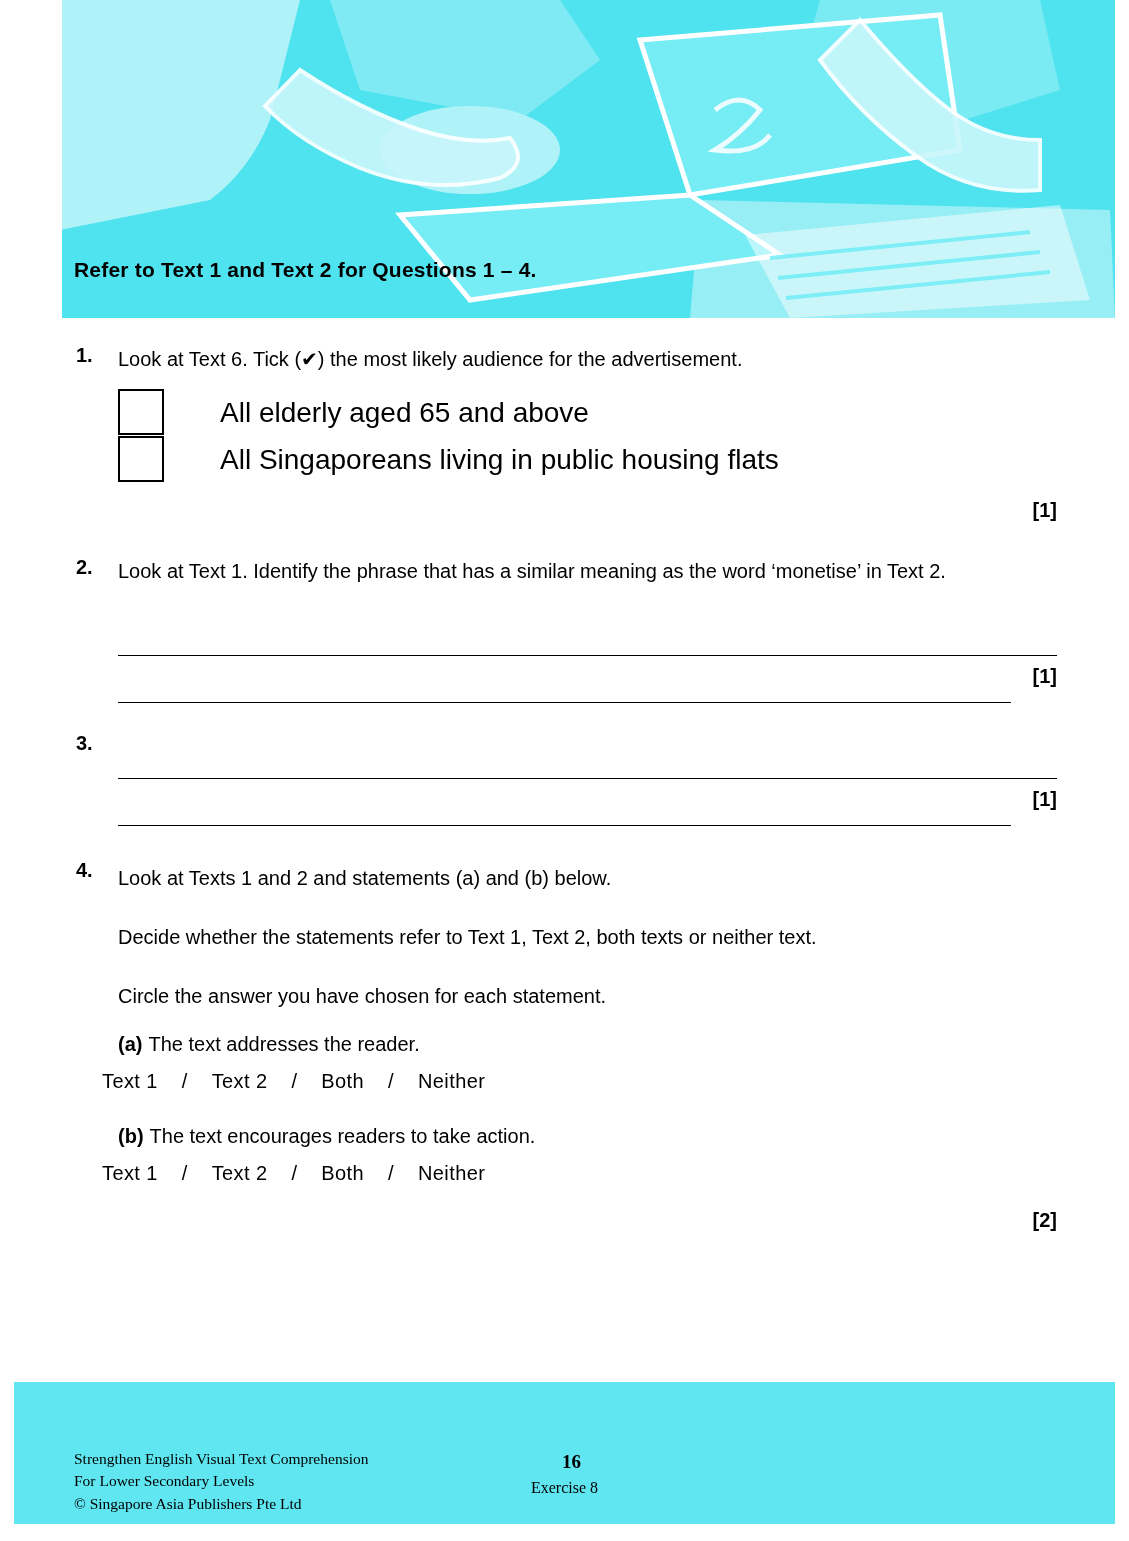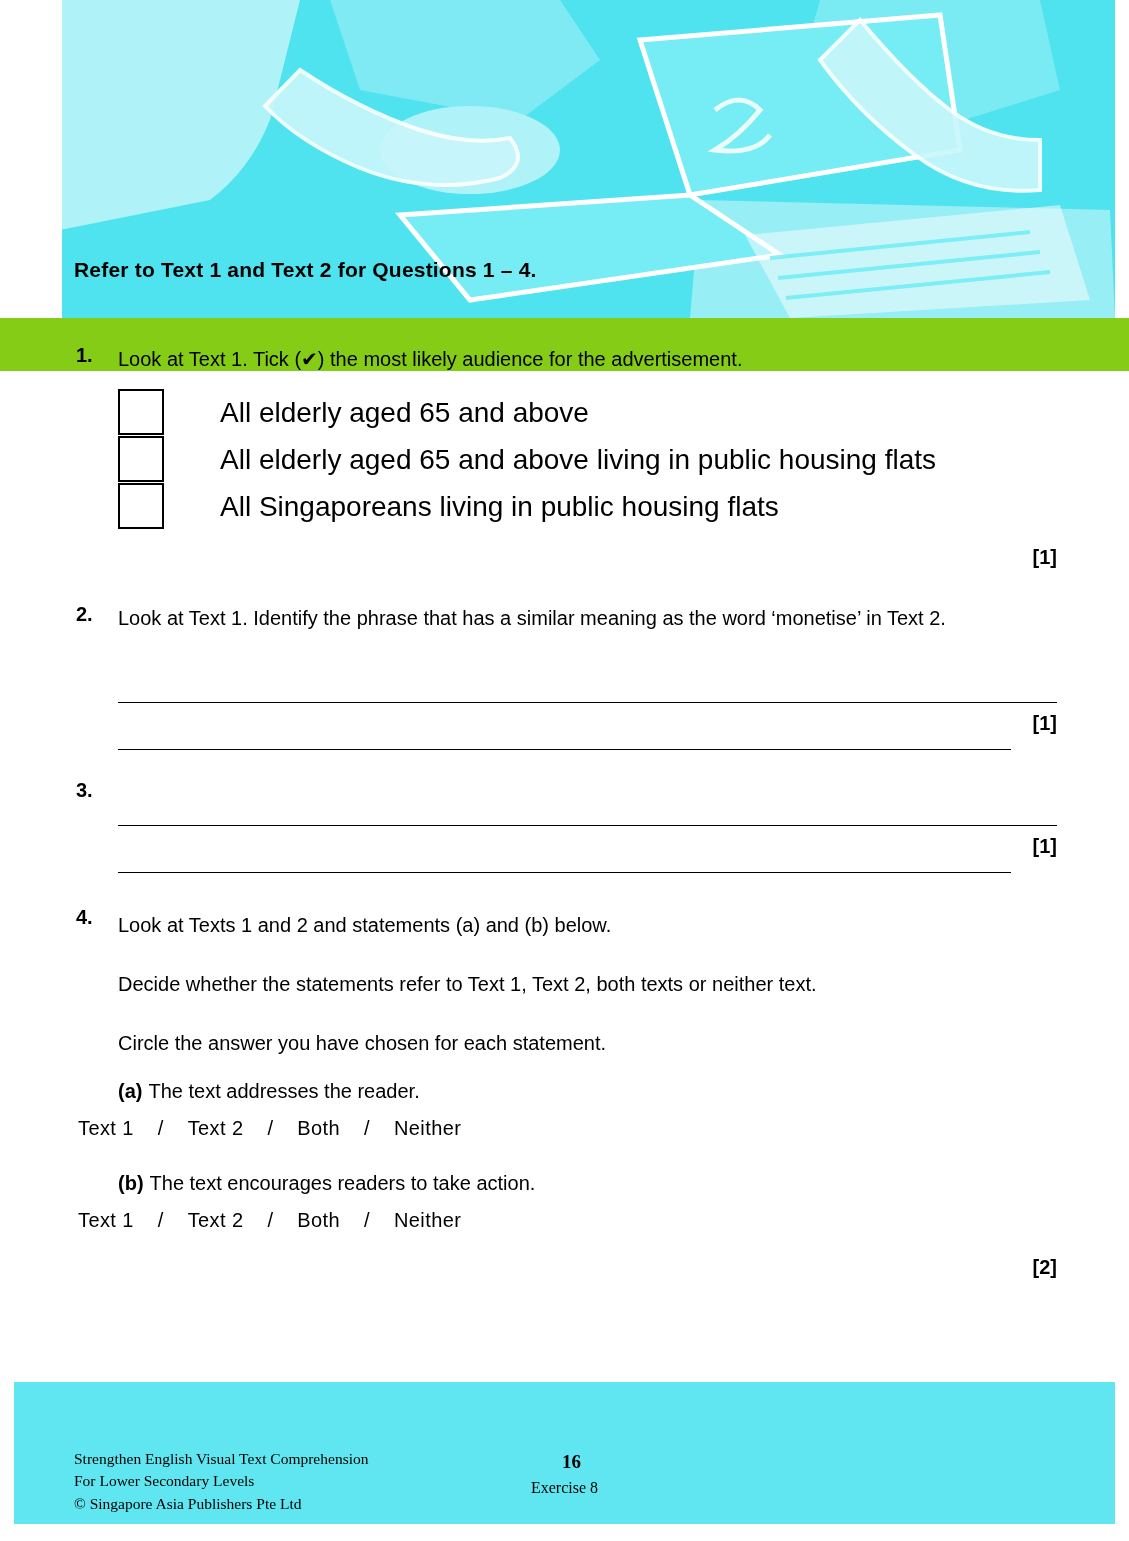--- a/index.html
+++ b/index.html
@@ -15,22 +15,22 @@
     position: relative;
     overflow: hidden;
   }
 
   
   .header-band {
     position: absolute;
     top: 0;
     left: 0;
     width: 1129px;
-    height: 371px;
-    background: #84cc16;
+    height: 318px;
+    background: #0369a1;
     overflow: hidden;
   }
   .band-svg {
     position: absolute;
     top: 0; left: 0;
   }
 
   .header-title {
     position: absolute;
     top: 258px;
@@ -114,21 +114,21 @@
   .q4-sub {
     margin-left: 118px;
     margin-top: 18px;
     font-size: 20px;
   }
   .q4-sub .lbl {
     font-weight: bold;
     margin-right: 6px;
   }
   .q4-choices {
-    margin-left: 76px;
+    margin-left: 100px;
     margin-top: 14px;
     font-size: 20px;
     letter-spacing: 0.4px;
   }
   .q4-choices span.sep { padding: 0 16px; }
   .q4-choices span.ch { padding: 0 2px; }
 
   
   .footer-band {
     position: absolute;
@@ -209,33 +209,29 @@
 
     <rect x="62" y="248" width="1053" height="0" fill="#ffffff"></rect>
   </svg>
   <div class="header-title">Refer to Text 1 and Text 2 for Questions 1 – 4.</div>
 </div>
 
 <div class="content">
 
   <div class="q" id="q1">
     <div class="q-num">1.</div>
-    <div class="q-body">Look at Text 1. Tick (✔) the most likely audience for the advertisement.</div>
+    <div class="q-body">Look at Text 6. Tick (✔) the most likely audience for the advertisement.</div>
 
     <div class="options">
       <div class="opt-row">
         <div class="tickbox"></div>
         <div class="opt-label">All elderly aged 65 and above</div>
       </div>
       <div class="opt-row">
         <div class="tickbox"></div>
-        <div class="opt-label">All elderly aged 65 and above living in public housing flats</div>
-      </div>
-      <div class="opt-row">
-        <div class="tickbox"></div>
         <div class="opt-label">All Singaporeans living in public housing flats</div>
       </div>
     </div>
 
     <div class="marks" style="margin-top:16px;">[1]</div>
   </div>
 
   <div class="q" style="margin-top:34px;">
     <div class="q-num">2.</div>
     <div class="q-body justified">Look at Text 1. Identify the phrase that has a similar meaning as the word ‘monetise’ in Text 2.</div>

